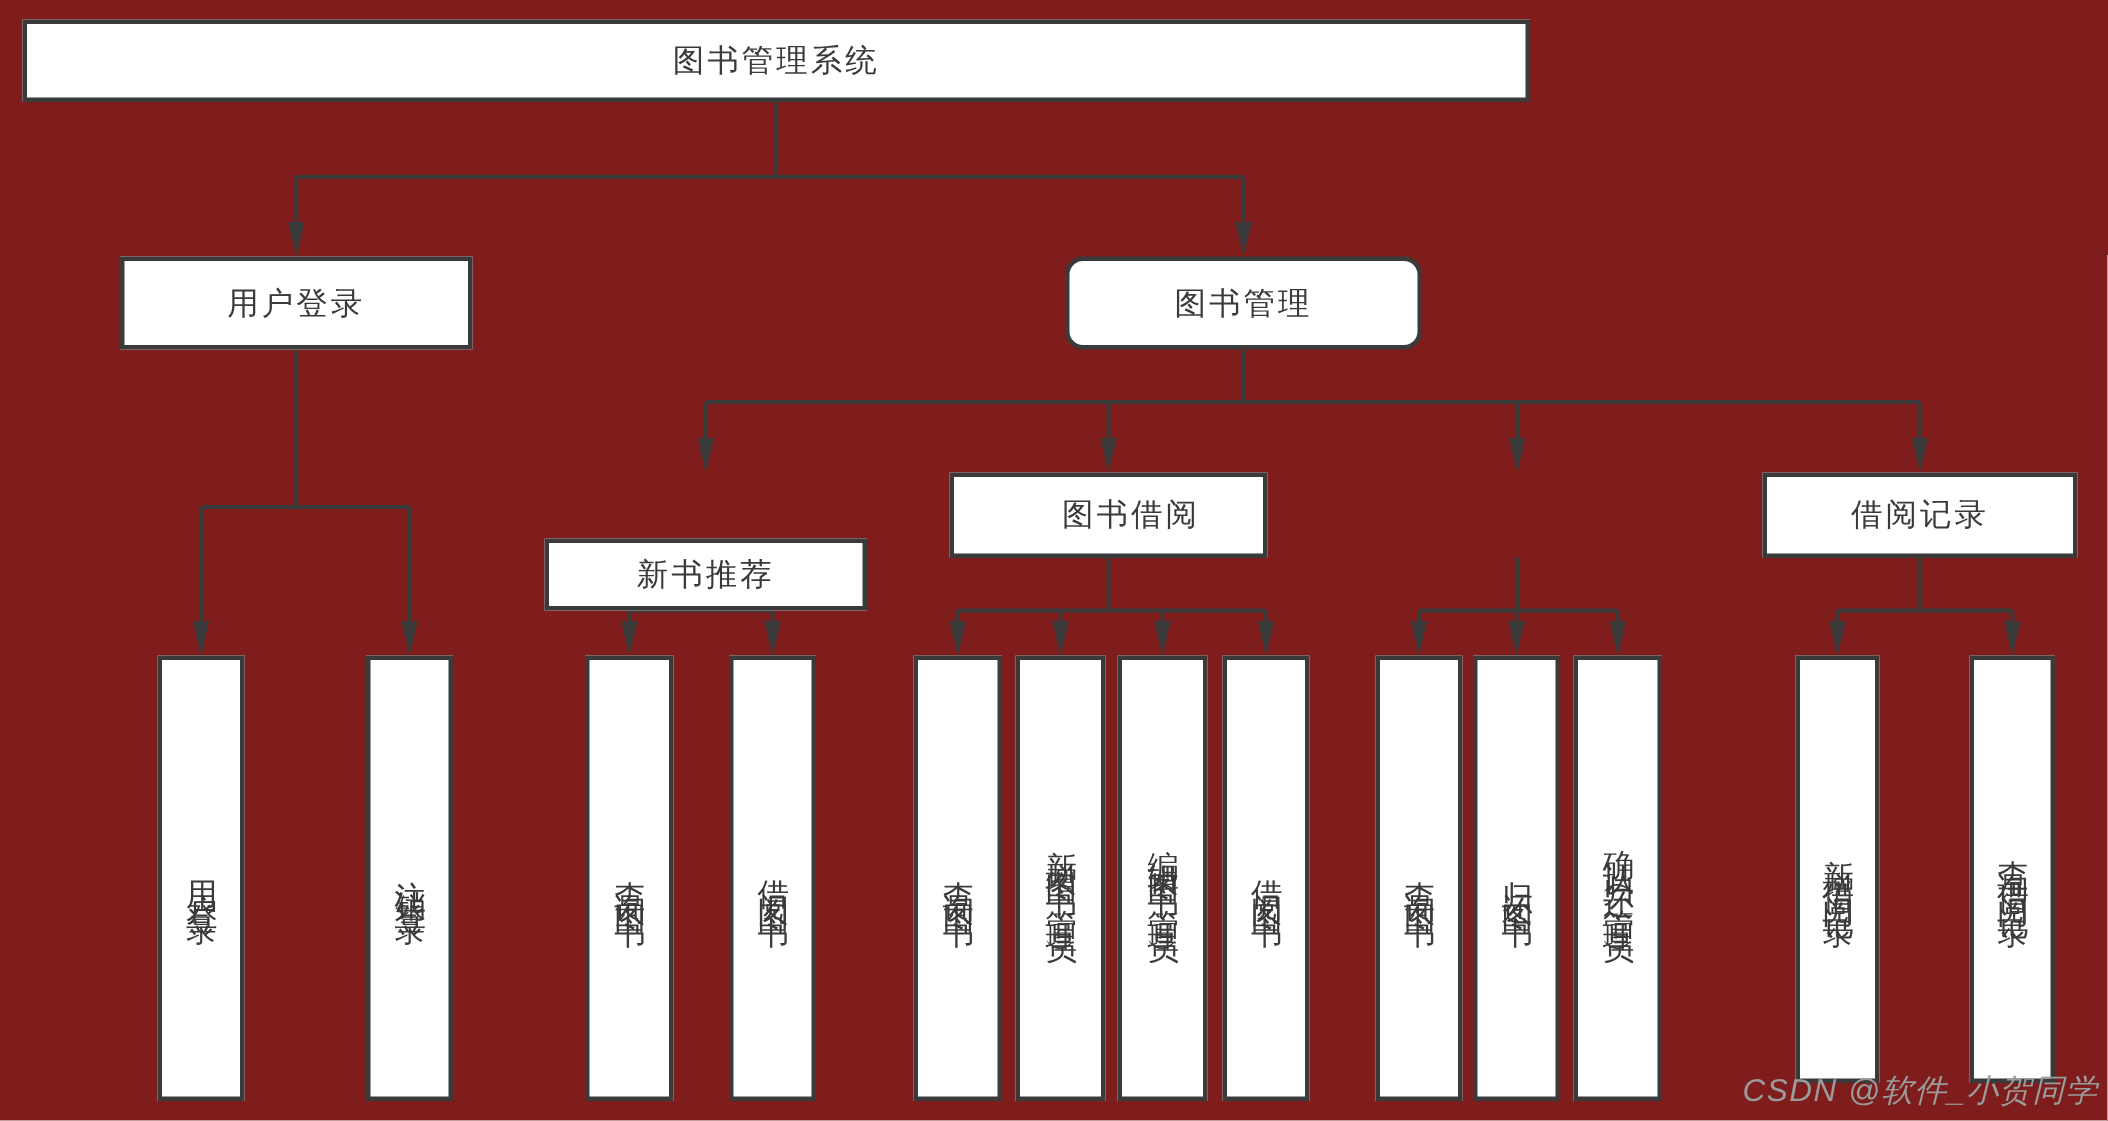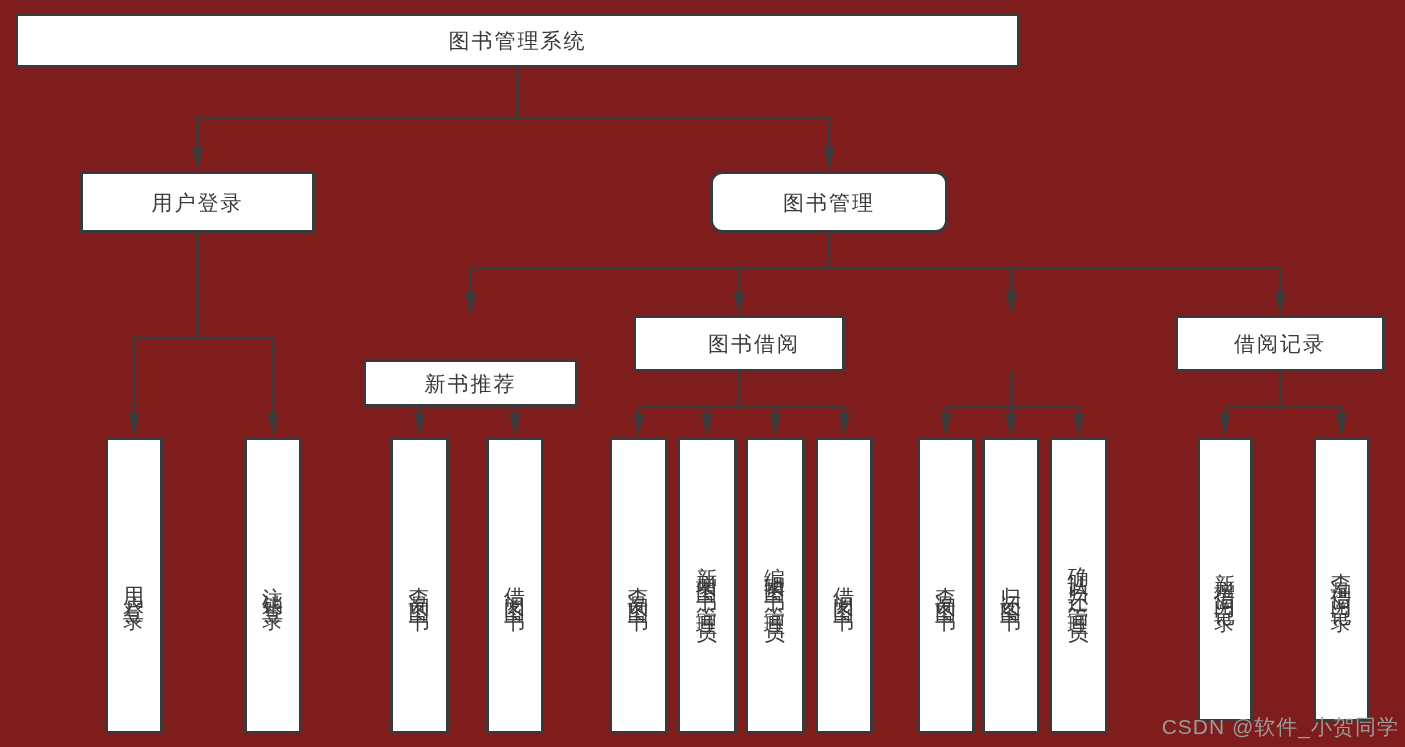--- a/index.html
+++ b/index.html
@@ -49,20 +49,21 @@
   }
   .watermark {
     position: absolute;
     right: 6px;
     bottom: 6px;
     font-size: 21px;
     color: #9b9b9b;
     letter-spacing: 1px;
     z-index: 5;
     font-family: "Liberation Sans", sans-serif;
+    font-style: italic;
   }
 </style>
 </head>
 <body>
 
 <div id="stage">
 
   <svg id="connectors" viewBox="0 0 1405 747" xmlns="http://www.w3.org/2000/svg">
     <g stroke="#3a3a3a" stroke-width="2.6" fill="none">
 

